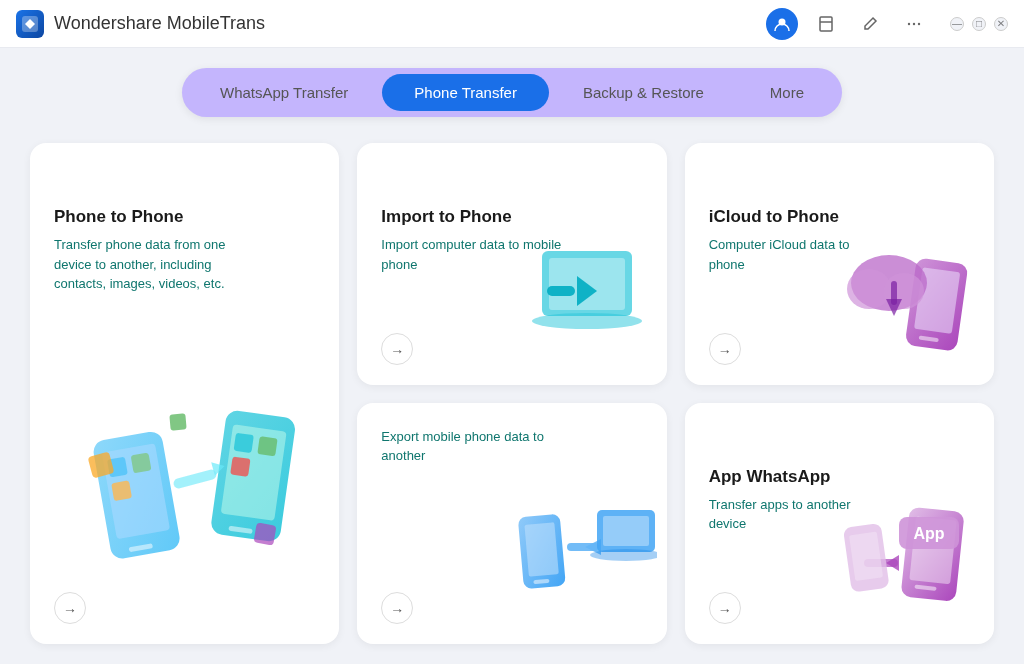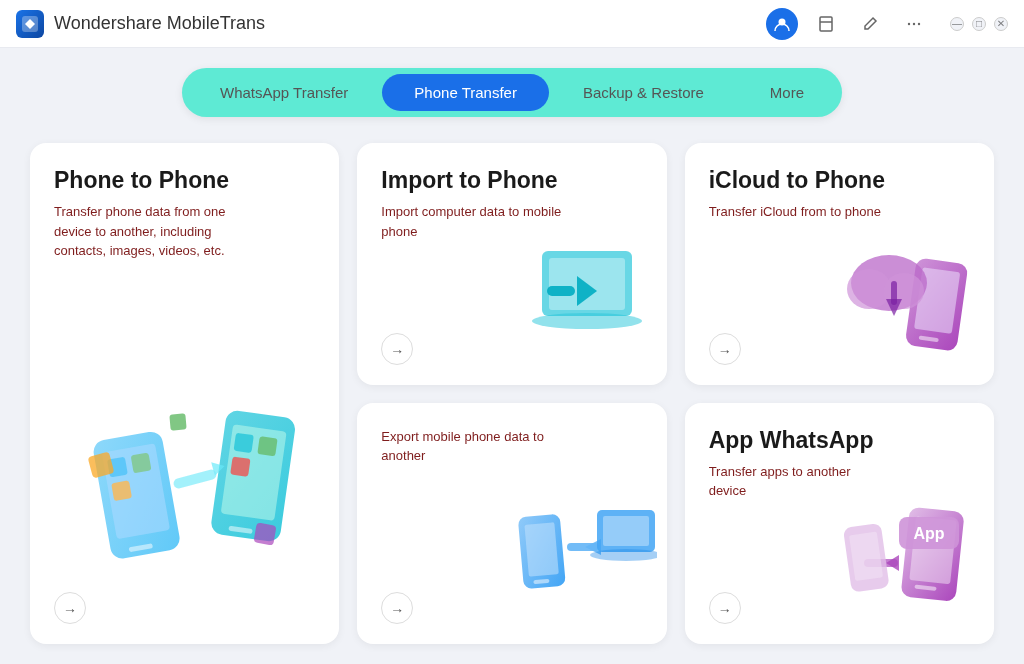--- a/index.html
+++ b/index.html
@@ -86,21 +86,21 @@
 
     
     .nav-area {
       background: #f0f2f7;
       display: flex;
       justify-content: center;
       padding: 20px 0 16px;
     }
     .nav-tabs {
       display: flex;
-      background: #5eead4;
+      background: #c4b5fd;
       border-radius: 50px;
       padding: 6px;
       gap: 2px;
       box-shadow: 0 2px 8px rgba(0,0,0,0.08);
     }
     .nav-tab {
       padding: 10px 32px;
       border-radius: 50px;
       font-size: 15px;
       font-weight: 500;
@@ -139,28 +139,29 @@
       cursor: pointer;
       transition: box-shadow 0.2s;
       display: flex;
       flex-direction: column;
       box-shadow: 0 2px 8px rgba(0,0,0,0.06);
     }
     .card.large {
       grid-row: span 2;
     }
     .card-title {
-      font-size: 23px;
+      font-size: 17px;
       font-weight: 700;
       color: #1a1a1a;
       margin-bottom: 8px;
+      margin-top: 40px;
     }
     .card-desc {
       font-size: 13px;
-      color: #7f1d1d;
+      color: #0f766e;
       line-height: 1.5;
       max-width: 180px;
     }
     .card-arrow {
       position: absolute;
       bottom: 20px;
       left: 24px;
       width: 32px;
       height: 32px;
       border: 1.5px solid #ddd;
@@ -333,21 +334,21 @@
 
             <polygon points="50,40 70,55 50,70" fill="#00acc1" opacity="0.9"></polygon>
             <rect x="20" y="50" width="28" height="10" rx="5" fill="#00acc1" opacity="0.9"></rect>
           </g>
         </svg>
       </div>
     </div>
 
     <div class="card">
       <div class="card-title">iCloud to Phone</div>
-      <div class="card-desc">Transfer iCloud from to phone</div>
+      <div class="card-desc">Computer iCloud data to phone</div>
       <div class="card-arrow">→</div>
       <div class="card-illustration">
         <svg class="illus-icloud" viewBox="0 0 140 130" fill="none" xmlns="http://www.w3.org/2000/svg">
 
           <g transform="translate(60,30) rotate(8,35,60)">
             <rect x="5" y="5" width="52" height="88" rx="10" fill="url(#purpleGrad)"></rect>
             <rect x="12" y="14" width="38" height="62" rx="3" fill="#e8d5f7" opacity="0.6"></rect>
             <rect x="18" y="82" width="20" height="4" rx="2" fill="white" opacity="0.5"></rect>
           </g>
 

